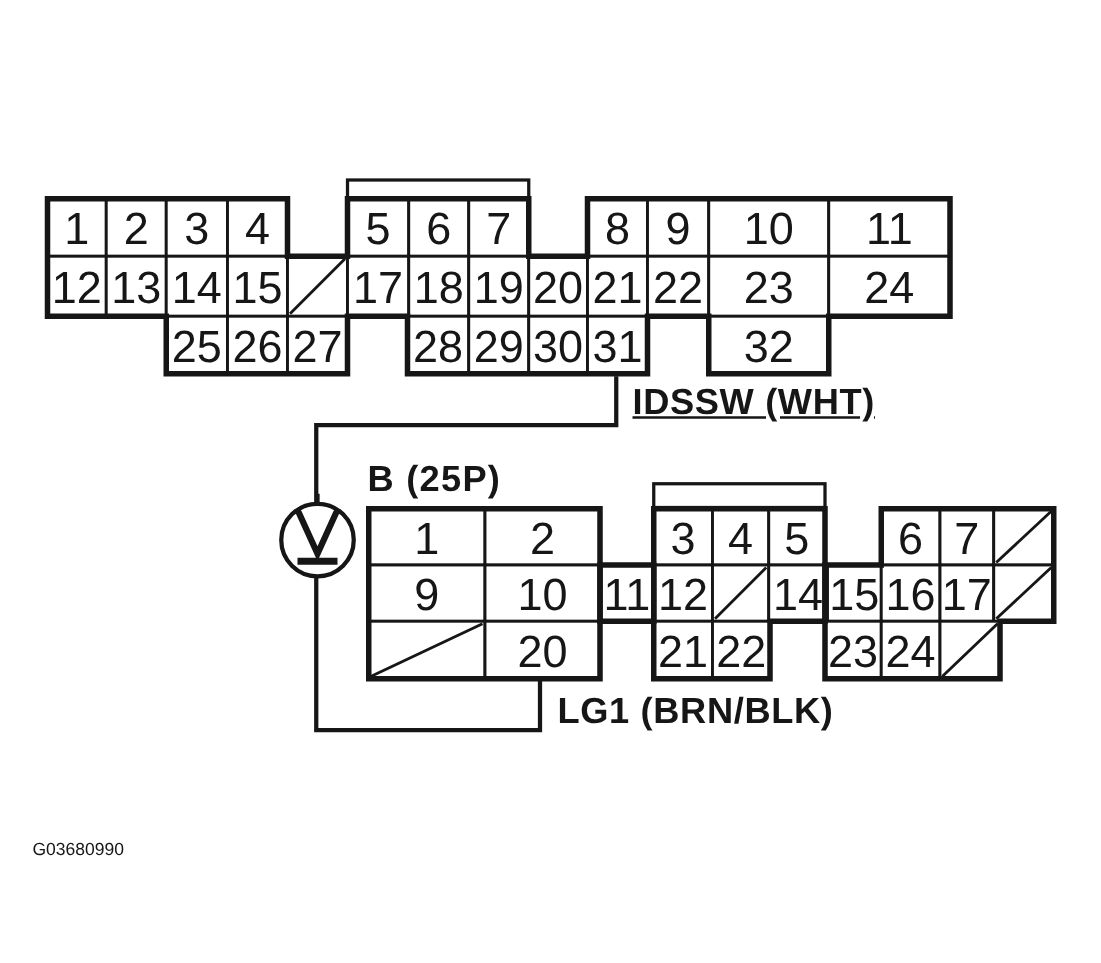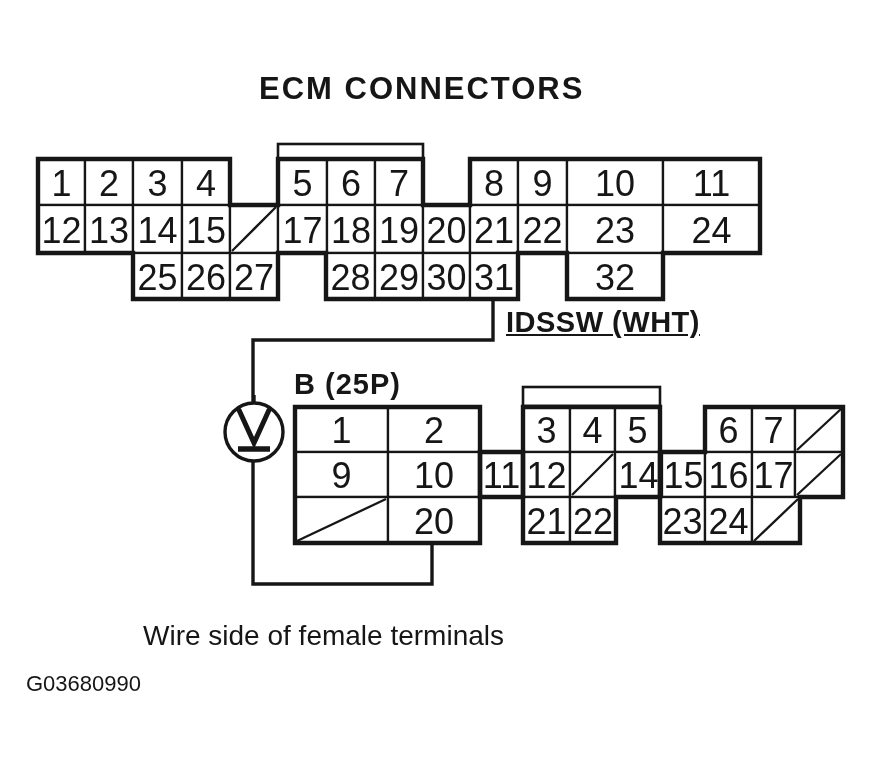--- a/index.html
+++ b/index.html
@@ -12,21 +12,21 @@
     overflow:hidden;
   }
   .lbl{position:absolute;white-space:nowrap;color:#161616;}
   .bold{font-weight:bold;}
   #title{left:259px;top:71px;font-size:31px;letter-spacing:2px;}
   #a-label{left:39px;top:123px;font-size:29px;letter-spacing:1px;}
   #b-label{left:294px;top:368px;font-size:29px;letter-spacing:1px;}
   #wire-a-label{left:506px;top:306px;font-size:29px;letter-spacing:0.5px;text-decoration:underline;}
   #wire-b-label{left:446px;top:553px;font-size:29px;letter-spacing:0.5px;}
   #caption{left:143px;top:620px;font-size:28px;}
-  #figure-id{left:26px;top:671px;font-size:22px;text-align:center;}
+  #figure-id{left:26px;top:671px;font-size:14px;text-align:center;}
   #diagram-svg{position:absolute;left:0;top:0;}
 </style>
 </head>
 <body>
 
 <div id="page">
   <svg id="diagram-svg" width="881" height="770" viewBox="0 0 881 770">
       <rect x="278" y="144" width="145" height="17" fill="#ffffff" stroke="#161616" stroke-width="2.6"></rect>
       <rect x="38" y="159" width="47" height="46" fill="#ffffff" stroke="#161616" stroke-width="2.3"></rect>
       <text x="61.5" y="183" text-anchor="middle" dominant-baseline="central" font-size="36" font-family="&quot;Liberation Sans&quot;,&quot;DejaVu Sans&quot;,sans-serif" fill="#161616">1</text>
@@ -149,18 +149,17 @@
       <polygon points="523,407 660,407 660,497 616,497 616,543 523,543" fill="none" stroke="#161616" stroke-width="4.4" stroke-linejoin="miter"></polygon>
       <polygon points="705,407 843,407 843,497 800,497 800,543 660,543 660,452 705,452" fill="none" stroke="#161616" stroke-width="4.4" stroke-linejoin="miter"></polygon>
       <polyline points="493,301 493,340 253,340 253,402" fill="none" stroke="#161616" stroke-width="3.4"></polyline>
       <polyline points="253,460 253,584 432,584 432,544" fill="none" stroke="#161616" stroke-width="3.4"></polyline>
       <line x1="254" y1="395" x2="254" y2="403" stroke="#161616" stroke-width="3.4"></line>
       <circle cx="254" cy="432" r="29" fill="#ffffff" stroke="#161616" stroke-width="3.4"></circle>
       <polyline points="239,410 254,443 269,410" fill="none" stroke="#161616" stroke-width="5" stroke-linecap="round"></polyline>
       <line x1="238" y1="449" x2="270" y2="449" stroke="#161616" stroke-width="5.5"></line>
     </svg>
 
-  <div class="lbl bold" id="title">ECM CONNECTORS</div>
   <div class="lbl bold" id="b-label">B (25P)</div>
   <div class="lbl bold" id="wire-a-label">IDSSW (WHT)</div>
-  <div class="lbl" id="caption">Wire side of female terminals</div>
+  <div class="lbl bold" id="wire-b-label">LG1 (BRN/BLK)</div>
   <div class="lbl" id="figure-id">G03680990</div>
 </div>
 
 </body></html>

